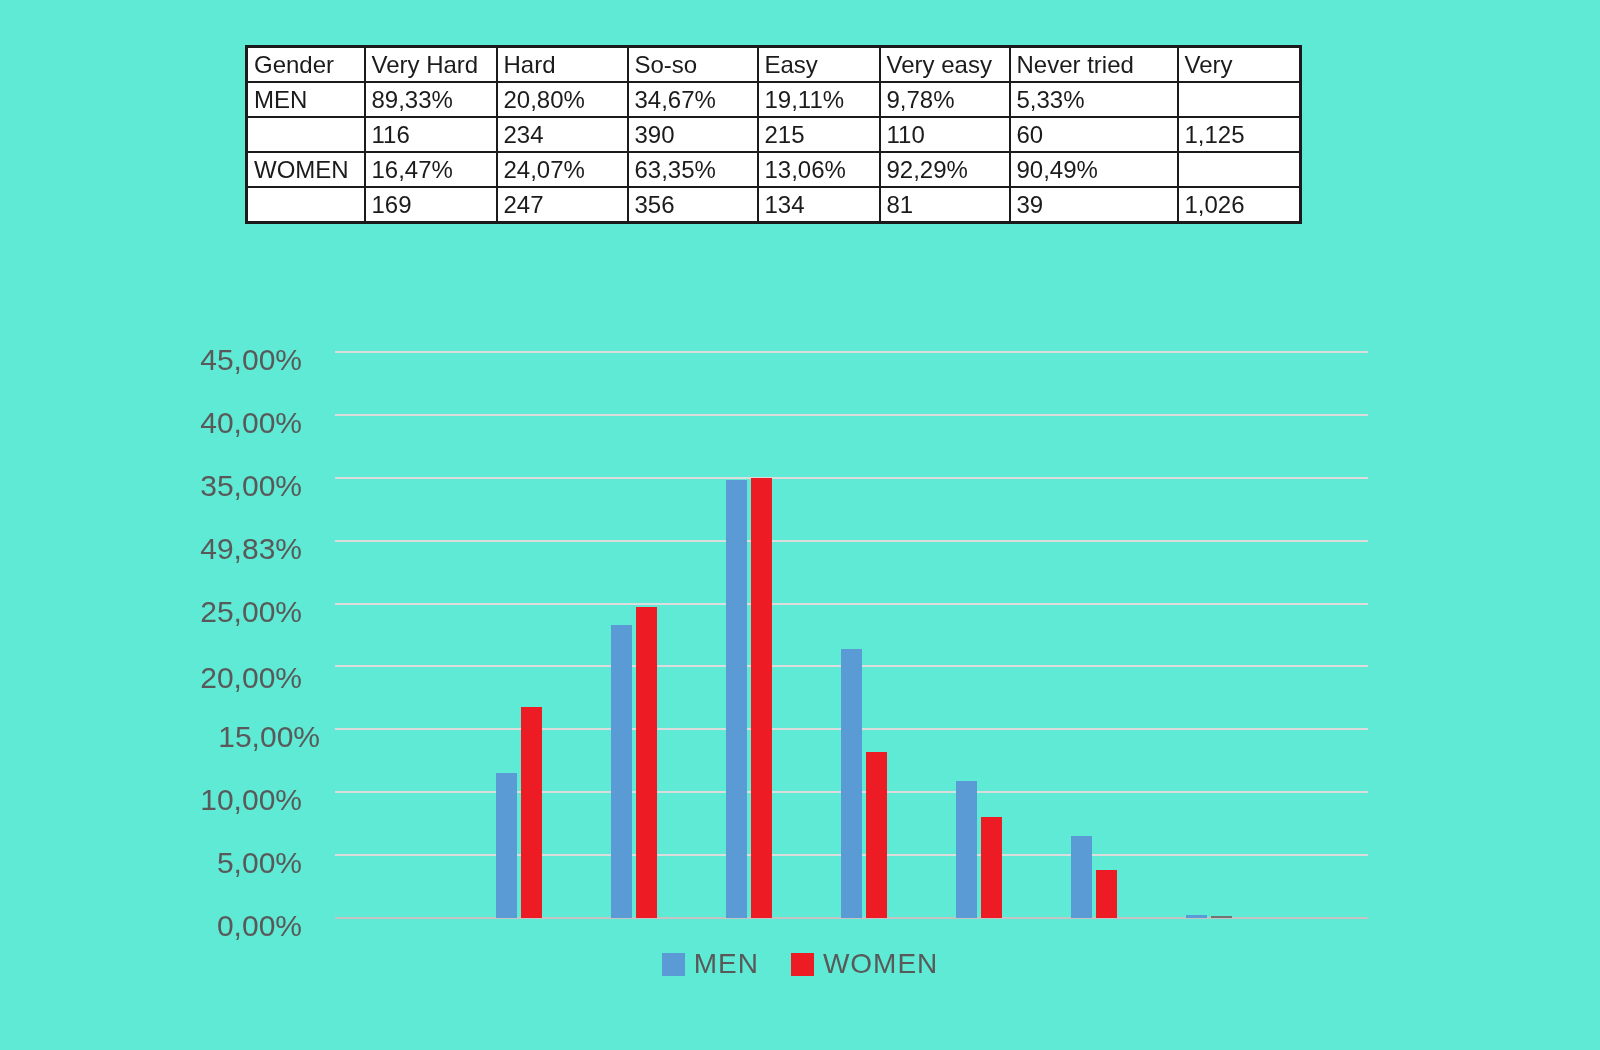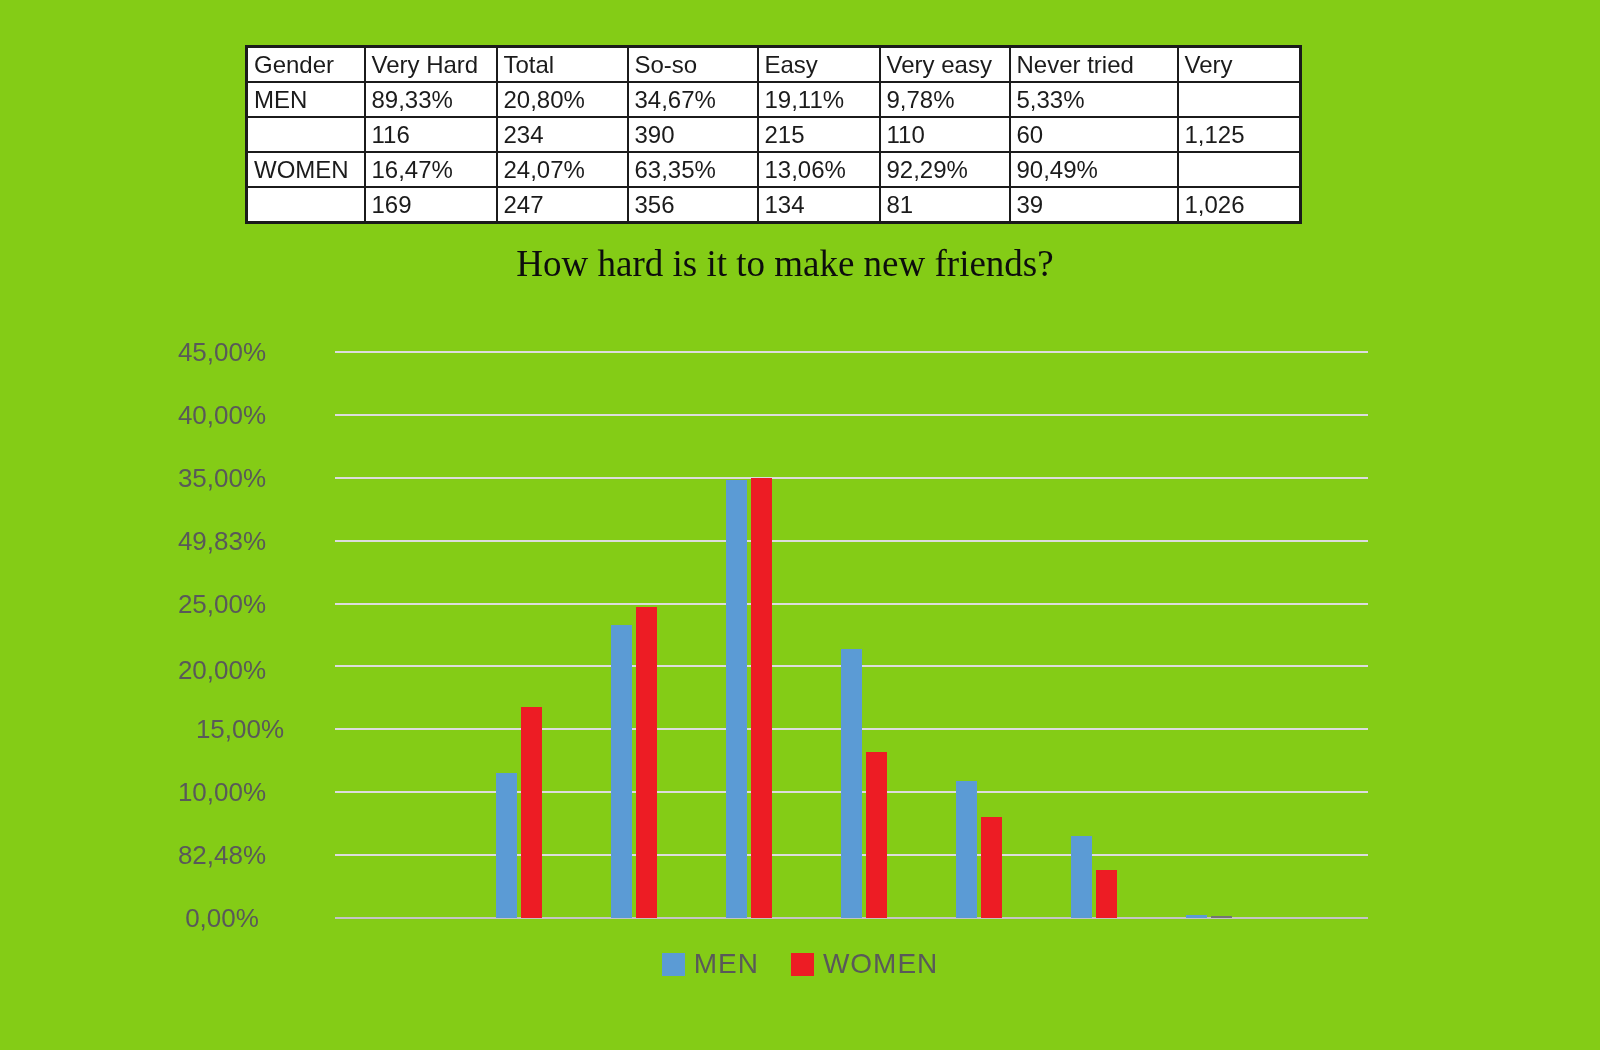--- a/index.html
+++ b/index.html
@@ -1,20 +1,20 @@
 <!DOCTYPE html>
 <html><head>
 <meta charset="utf-8">
 <style>
   html, body { margin: 0; padding: 0; background: #ffffff; }
   .canvas {
     position: relative;
     width: 1600px;
     height: 1050px;
-    background: #84cc16;
+    background: #5eead4;
     overflow: hidden;
     font-family: "Liberation Sans", sans-serif;
   }
 
   
   .data-table-wrap { position: absolute; left: 245px; top: 45px; }
   table.data-table {
     border-collapse: collapse;
     border: 3px solid #1b1b1b;
     table-layout: fixed;
@@ -44,24 +44,25 @@
     color: #0d0d0d;
   }
 
   
   .chart { position: absolute; left: 0; top: 300px; width: 1600px; height: 700px; }
   .gridline { position: absolute; height: 2px; background: #dcdcdc; }
   .gridline.baseline { background: #c4c4c4; }
   .ytick {
     position: absolute;
     width: 160px;
-    text-align: center;
-    font-size: 26px;
+    text-align: right;
+    font-size: 30px;
     color: #595959;
     line-height: 28px;
+    margin-top: 8px;
   }
   .bar { position: absolute; }
 
   
   .legend {
     position: absolute;
     top: 948px;
     left: 0;
     width: 1600px;
     display: flex;
@@ -87,21 +88,21 @@
           <col style="width: 130px;">
           <col style="width: 122px;">
           <col style="width: 130px;">
           <col style="width: 168px;">
           <col style="width: 123px;">
         </colgroup>
       <tbody>
           <tr>
             <td>Gender</td>
             <td>Very Hard</td>
-            <td>Total</td>
+            <td>Hard</td>
             <td>So-so</td>
             <td>Easy</td>
             <td>Very easy</td>
             <td>Never tried</td>
             <td>Very</td>
           </tr>
           <tr>
             <td>MEN</td>
             <td>89,33%</td>
             <td>20,80%</td>
@@ -138,21 +139,20 @@
             <td>356</td>
             <td>134</td>
             <td>81</td>
             <td>39</td>
             <td>1,026</td>
           </tr>
         </tbody>
     </table>
   </div>
 
-  <div class="chart-title">How hard is it to make new friends?</div>
 
   <div class="chart">
     <div id="gridlines">
         <div class="gridline" style="left: 335px; width: 1033px; top: 51px;"></div>
         <div class="gridline" style="left: 335px; width: 1033px; top: 113.889px;"></div>
         <div class="gridline" style="left: 335px; width: 1033px; top: 176.778px;"></div>
         <div class="gridline" style="left: 335px; width: 1033px; top: 239.667px;"></div>
         <div class="gridline" style="left: 335px; width: 1033px; top: 302.556px;"></div>
         <div class="gridline" style="left: 335px; width: 1033px; top: 365.444px;"></div>
         <div class="gridline" style="left: 335px; width: 1033px; top: 428.333px;"></div>
@@ -162,21 +162,21 @@
       </div>
     <div id="yticks">
         <div class="ytick" style="left: 142px; top: 38px;">45,00%</div>
         <div class="ytick" style="left: 142px; top: 100.889px;">40,00%</div>
         <div class="ytick" style="left: 142px; top: 163.778px;">35,00%</div>
         <div class="ytick" style="left: 142px; top: 226.667px;">49,83%</div>
         <div class="ytick" style="left: 142px; top: 289.556px;">25,00%</div>
         <div class="ytick" style="left: 142px; top: 356px;">20,00%</div>
         <div class="ytick" style="left: 160px; top: 415.333px;">15,00%</div>
         <div class="ytick" style="left: 142px; top: 478.222px;">10,00%</div>
-        <div class="ytick" style="left: 142px; top: 541.111px;">82,48%</div>
+        <div class="ytick" style="left: 142px; top: 541.111px;">5,00%</div>
         <div class="ytick" style="left: 142px; top: 604px;">0,00%</div>
       </div>
     <div id="bars">
         <div class="bar" style="background: rgb(91, 155, 213); left: 496px; width: 21px; top: 473.356px; height: 144.644px;"></div>
         <div class="bar" style="background: rgb(91, 155, 213); left: 611px; width: 21px; top: 324.938px; height: 293.062px;"></div>
         <div class="bar" style="background: rgb(91, 155, 213); left: 726px; width: 21px; top: 180.293px; height: 437.707px;"></div>
         <div class="bar" style="background: rgb(91, 155, 213); left: 841px; width: 21px; top: 348.836px; height: 269.164px;"></div>
         <div class="bar" style="background: rgb(91, 155, 213); left: 956px; width: 21px; top: 480.902px; height: 137.098px;"></div>
         <div class="bar" style="background: rgb(91, 155, 213); left: 1071px; width: 21px; top: 536.244px; height: 81.7556px;"></div>
         <div class="bar" style="background: rgb(91, 155, 213); left: 1186px; width: 21px; top: 615.484px; height: 2.51556px;"></div>

